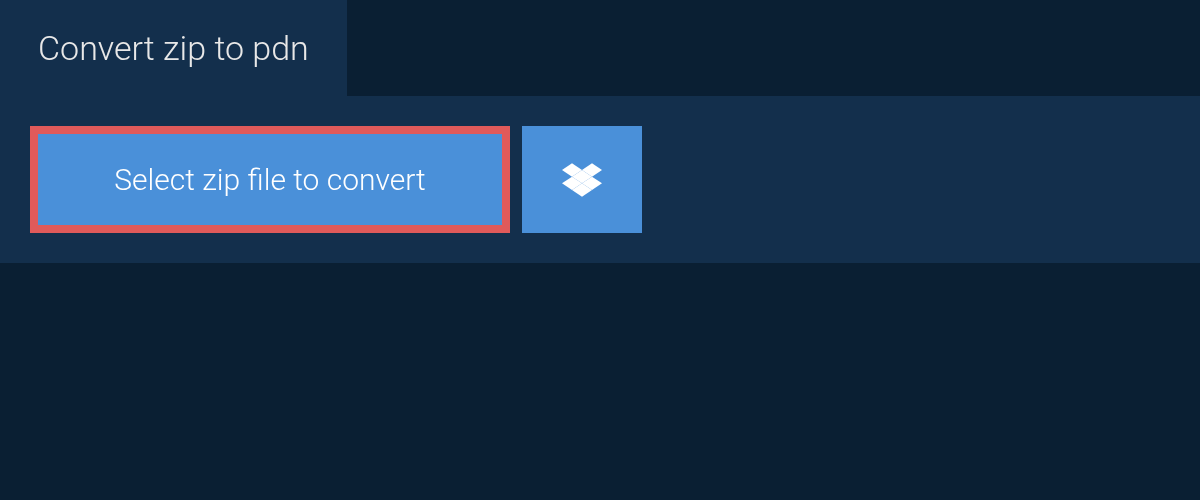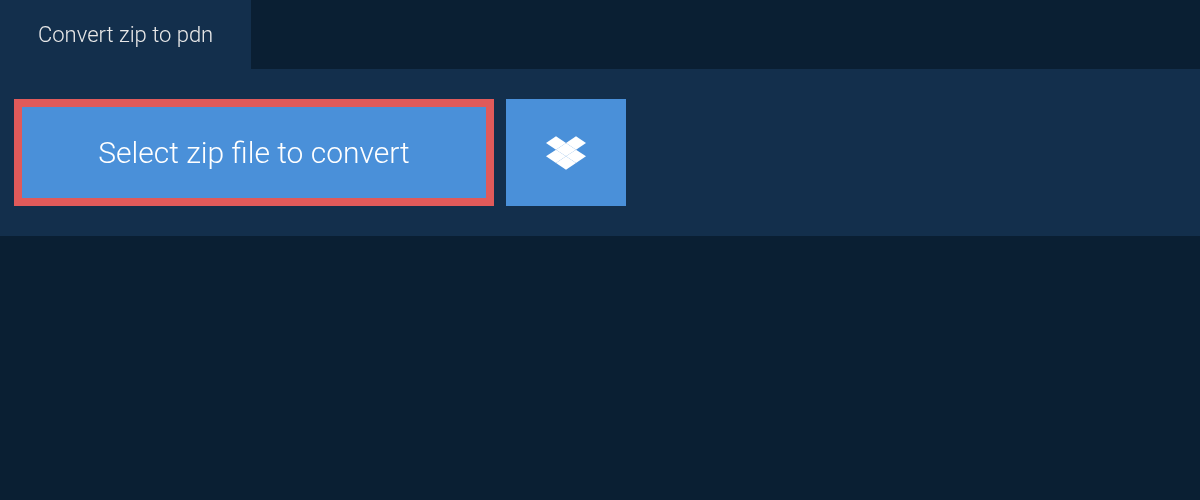--- a/index.html
+++ b/index.html
@@ -13,27 +13,27 @@
       background: #0a1f33;
       font-family: -apple-system, BlinkMacSystemFont, "Segoe UI", Roboto, sans-serif;
       overflow: hidden;
     }
     .tab-container {
       display: flex;
     }
     .tab {
       background: #132f4c;
       color: #e8e8e8;
-      padding: 22px 38px;
-      font-size: 22px;
+      padding: 28px 38px;
+      font-size: 34px;
       font-weight: 300;
     }
     .content-area {
       background: #132f4c;
-      padding: 30px 14px;
+      padding: 30px 30px;
       display: flex;
       gap: 12px;
       align-items: stretch;
     }
     .select-file-button {
       background: #4a90d9;
       border: 8px solid #e05a5a;
       color: #ffffff;
       font-size: 30px;
       font-weight: 300;

